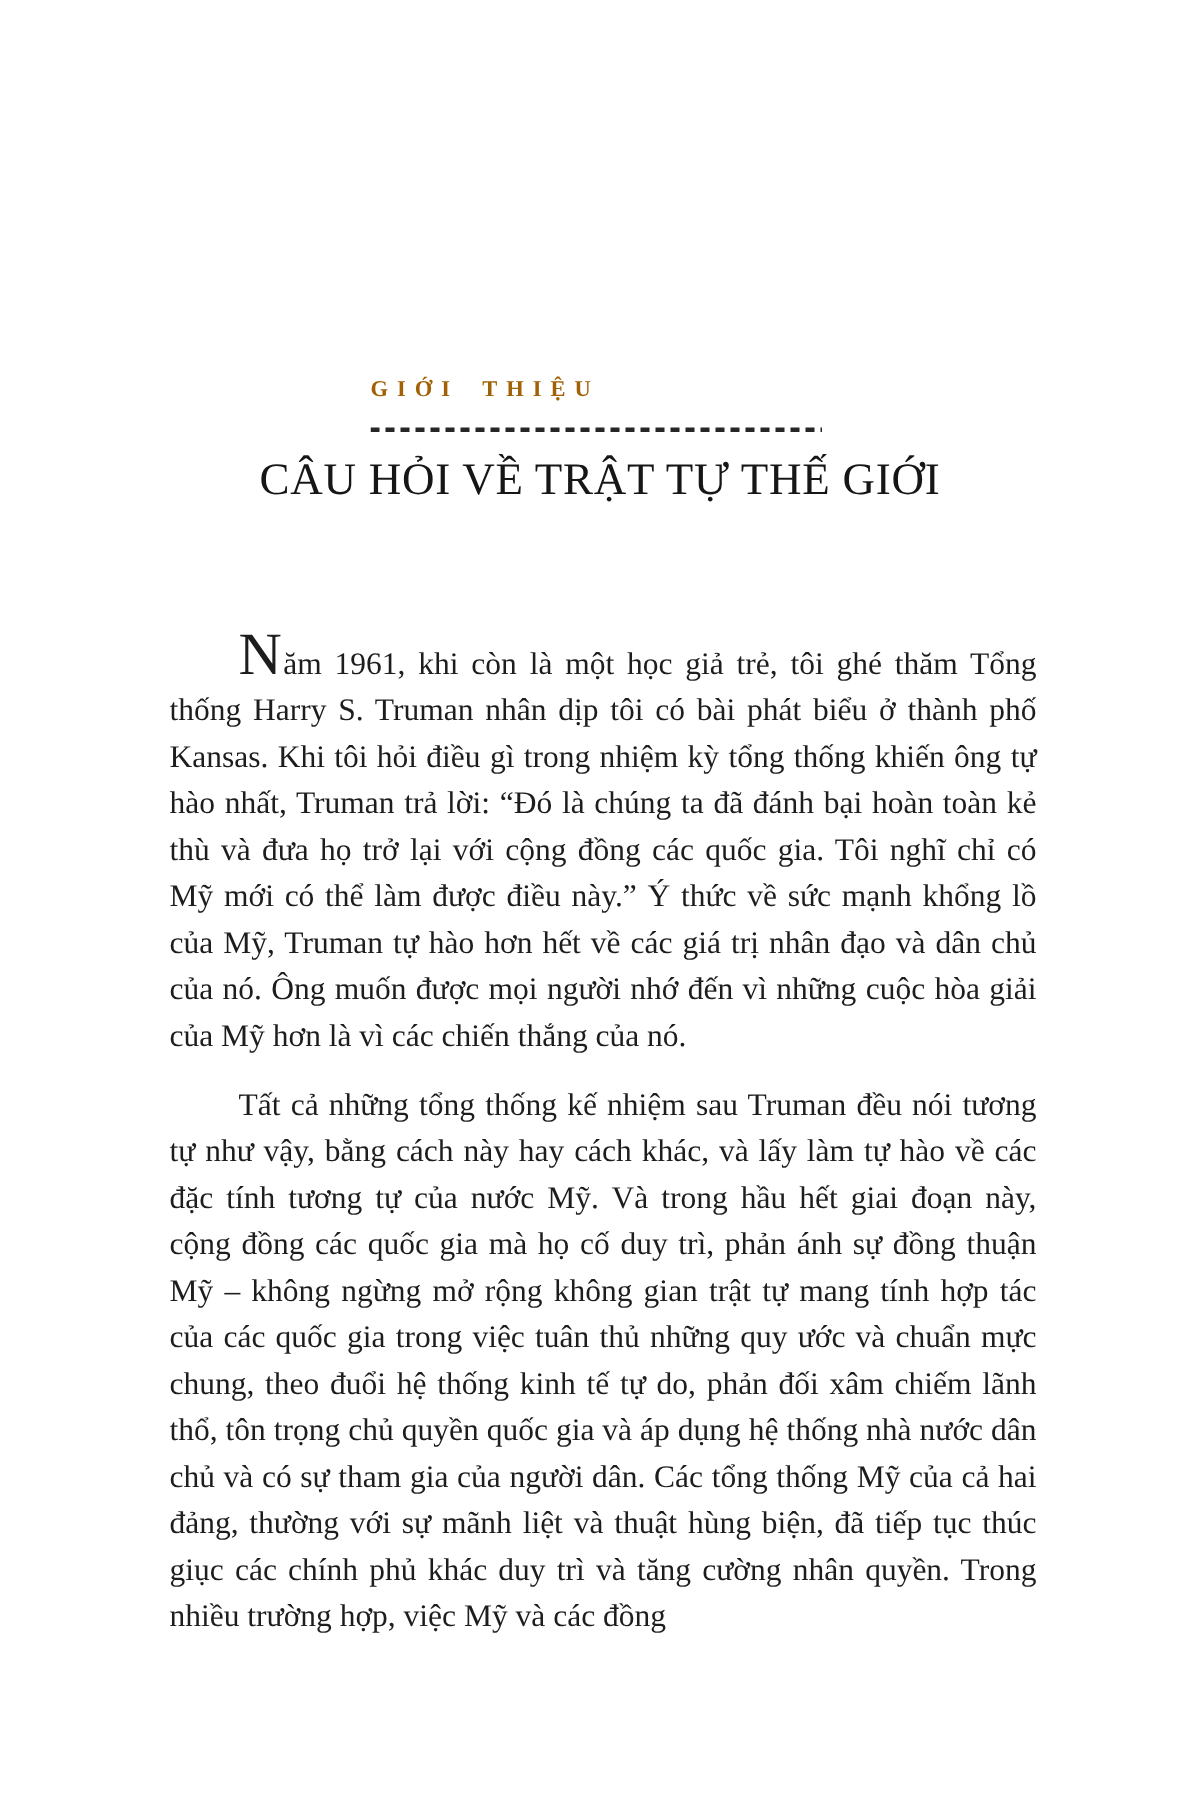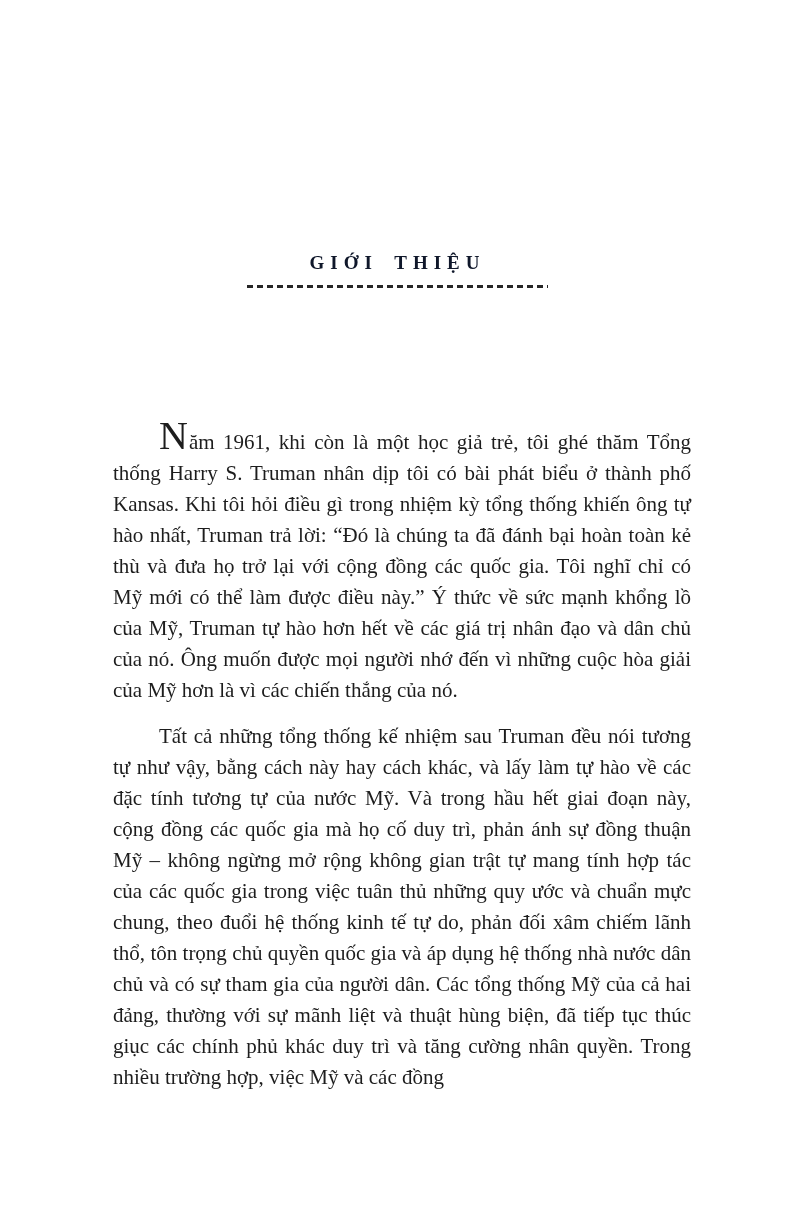--- a/index.html
+++ b/index.html
@@ -14,26 +14,25 @@
     background: #ffffff;
     overflow: hidden;
     font-family: "Liberation Serif", "DejaVu Serif", serif;
     color: #1d1d1d;
   }
   .section-label {
     position: absolute;
     top: 252px;
     left: 247px;
     width: 301px;
-    text-align: center;
-    font-size: 19px;
+    font-size: 15px;
     font-weight: bold;
     letter-spacing: 6px;
     word-spacing: 6px;
-    color: #0f172a;
+    color: #a16207;
     white-space: nowrap;
   }
   .section-divider {
     position: absolute;
     top: 285px;
     left: 247px;
     width: 301px;
     height: 3px;
     background-image: repeating-linear-gradient(
       to right,
@@ -80,20 +79,21 @@
 </style>
 </head>
 <body>
 
 <div class="page">
 
   <div class="section-label">GIỚI THIỆU</div>
 
   <div class="section-divider"></div>
 
+  <h1 class="chapter-title">CÂU HỎI VỀ TRẬT TỰ THẾ GIỚI</h1>
 
   <div class="body-text">
 
     <p class="para"><span class="dropcap">N</span><span>ăm 1961, khi còn là một học giả trẻ, tôi ghé thăm Tổng thống Harry S. Truman nhân dịp tôi có bài phát biểu ở thành phố Kansas. Khi tôi hỏi điều gì trong nhiệm kỳ tổng thống khiến ông tự hào nhất, Truman trả lời: “Đó là chúng ta đã đánh bại hoàn toàn kẻ thù và đưa họ trở lại với cộng đồng các quốc gia. Tôi nghĩ chỉ có Mỹ mới có thể làm được điều này.” Ý thức về sức mạnh khổng lồ của Mỹ, Truman tự hào hơn hết về các giá trị nhân đạo và dân chủ của nó. Ông muốn được mọi người nhớ đến vì những cuộc hòa giải của Mỹ hơn là vì các chiến thắng của nó.</span></p>
 
     <p class="para"><span>Tất cả những tổng thống kế nhiệm sau Truman đều nói tương tự như vậy, bằng cách này hay cách khác, và lấy làm tự hào về các đặc tính tương tự của nước Mỹ. Và trong hầu hết giai đoạn này, cộng đồng các quốc gia mà họ cố duy trì, phản ánh sự đồng thuận Mỹ – không ngừng mở rộng không gian trật tự mang tính hợp tác của các quốc gia trong việc tuân thủ những quy ước và chuẩn mực chung, theo đuổi hệ thống kinh tế tự do, phản đối xâm chiếm lãnh thổ, tôn trọng chủ quyền quốc gia và áp dụng hệ thống nhà nước dân chủ và có sự tham gia của người dân. Các tổng thống Mỹ của cả hai đảng, thường với sự mãnh liệt và thuật hùng biện, đã tiếp tục thúc giục các chính phủ khác duy trì và tăng cường nhân quyền. Trong nhiều trường hợp, việc Mỹ và các đồng</span></p>
 
   </div>
 
 </div>

